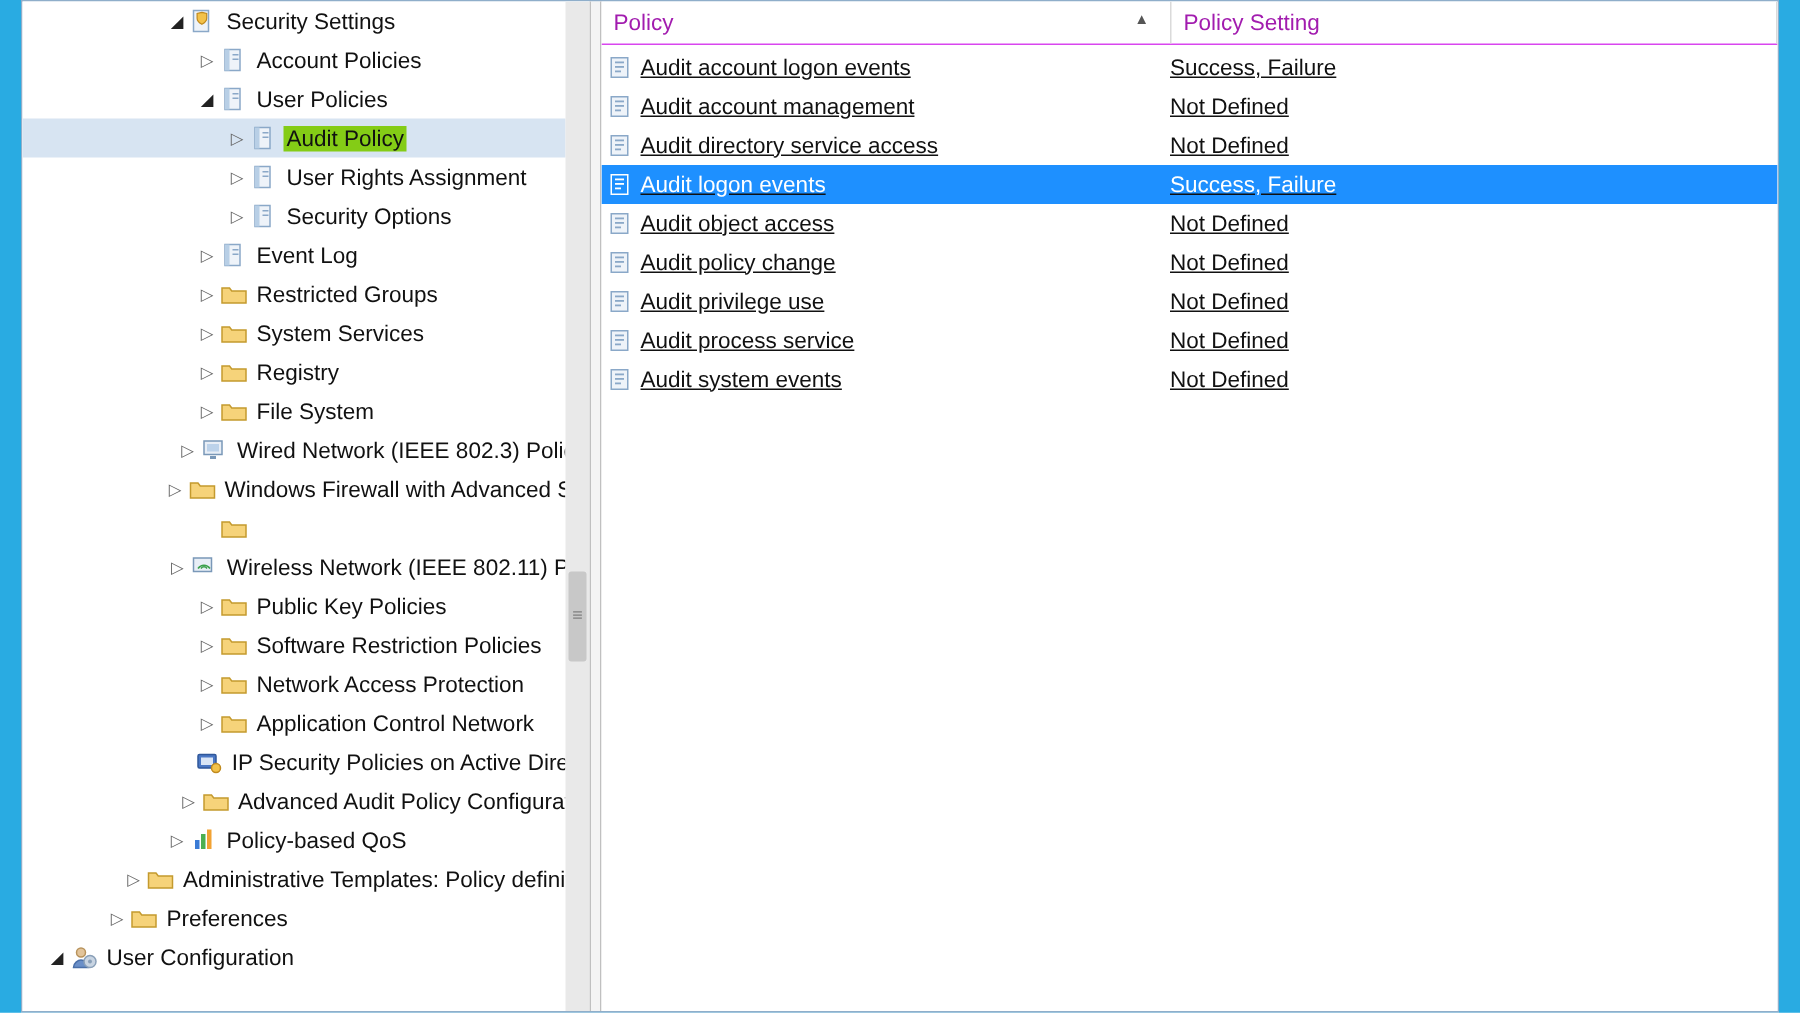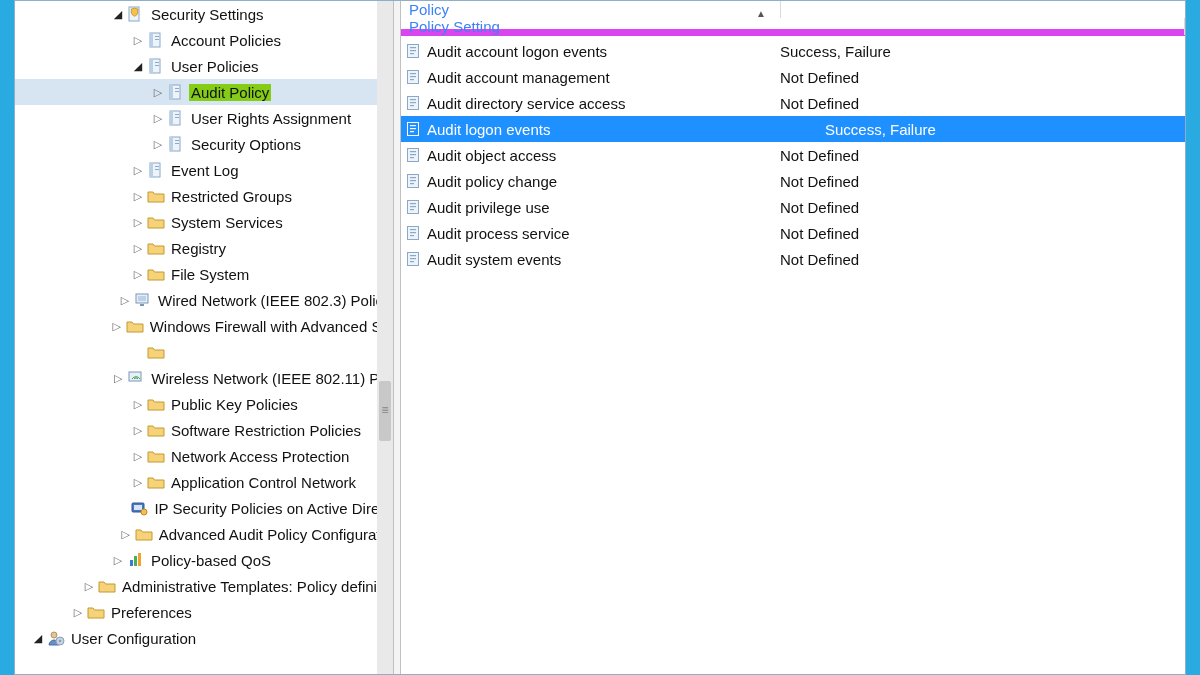--- a/index.html
+++ b/index.html
@@ -123,52 +123,51 @@
   .list-pane {
     flex: 1;
     background: #fff;
     display: flex;
     flex-direction: column;
     overflow: hidden;
   }
   .list-header {
     display: flex;
     height: 28px;
-    border-bottom: 7px solid #d946ef;
-    color: #3b82f6;
-    flex-direction: column;
+    border-bottom: 1px solid #d946ef;
+    color: #a21caf;
   }
   .hcol {
     display: flex;
     align-items: center;
     border-right: 1px solid #dadada;
     padding-left: 8px;
     position: relative;
   }
   .hcol.sorted::after {
     content: "▲";
     position: absolute;
     right: 14px;
     top: 7px;
     font-size: 10px;
     color: #555;
   }
   .list-body {
     flex: 1;
     padding-top: 2px;
+    text-decoration: underline;
   }
   .list-row {
     display: flex;
     height: 26px;
     align-items: center;
   }
   .list-row.sel {
     background: #1e90ff;
     color: #fff;
-    gap: 45px;
   }
   .lcol-p {
     width: 371px;
     display: flex;
     align-items: center;
     padding-left: 4px;
     overflow: hidden;
   }
   .lcol-s {
     flex: 1;

